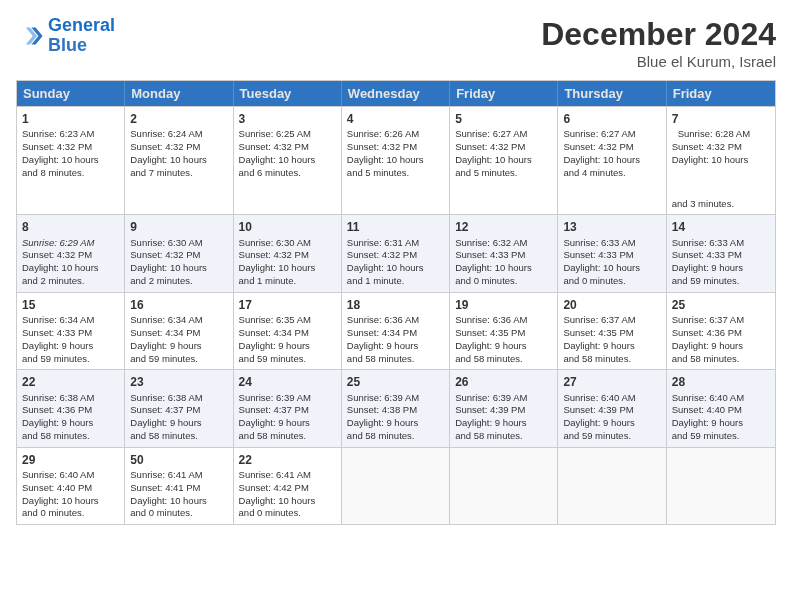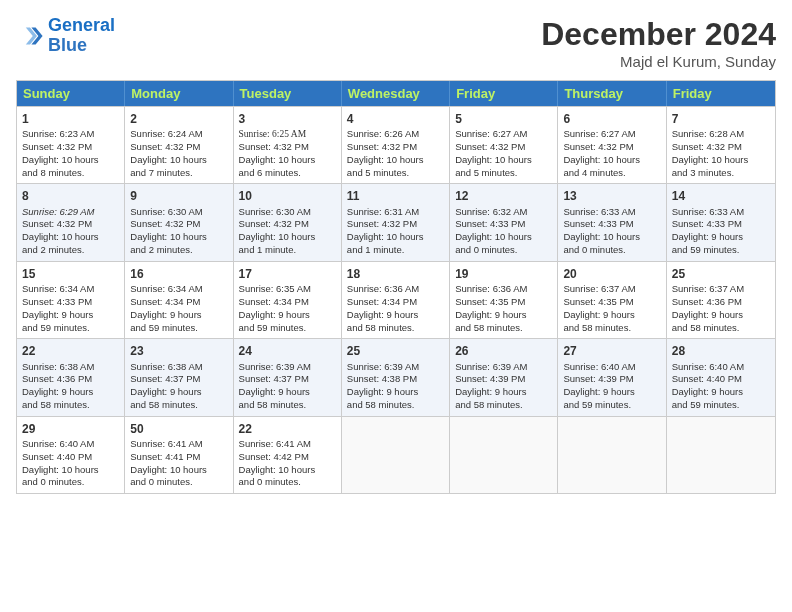--- a/index.html
+++ b/index.html
@@ -58,21 +58,21 @@
       display: flex;
       flex-direction: column;
       border: 1px solid #ccc;
     }
     .cal-header {
       display: grid;
       grid-template-columns: repeat(7, 1fr);
       background: #2e74c0;
     }
     .cal-header-cell {
-      color: #bef264;
+      color: #e5e5e5;
       font-weight: bold;
       font-size: 13px;
       padding: 5px 6px;
       border-right: 1px solid #5090d0;
     }
     .cal-header-cell:last-child { border-right: none; }
     .cal-body {
       flex: 1;
       display: flex;
       flex-direction: column;
@@ -111,21 +111,21 @@
         <polygon points="28,8 38,20 28,32 22,32 32,20 22,8" fill="#2e74c0"></polygon>
         <polygon points="20,8 30,20 20,32 14,32 24,20 14,8" fill="#5ba0e0" opacity="0.7"></polygon>
       </svg>
       <div class="logo-text">
         <div><span>General</span></div>
         <div><span style="color:#2e74c0;">Blue</span></div>
       </div>
     </div>
     <div class="title-block">
       <div class="month-title">December 2024</div>
-      <div class="location">Majd el Kurum, Sunday</div>
+      <div class="location">Blue el Kurum, Israel</div>
     </div>
   </div>
 
   <div class="calendar">
     <div class="cal-header">
     <div class="cal-header-cell">Sunday</div>
         <div class="cal-header-cell">Monday</div>
         <div class="cal-header-cell">Tuesday</div>
         <div class="cal-header-cell">Wednesday</div>
         <div class="cal-header-cell">Friday</div>
@@ -143,21 +143,21 @@
           </div>
           <div class="cal-cell">
             <span class="day-num">2</span>
             <span style="display: block;">Sunrise: 6:24 AM</span>
             <span style="display: block;">Sunset: 4:32 PM</span>
             <span style="display: block;">Daylight: 10 hours</span>
             <span style="display: block;">and 7 minutes.</span>
           </div>
           <div class="cal-cell">
             <span class="day-num">3</span>
-            <span style="display: block; font-family: Liberation Serif, serif;">Sunrise: 6:25 AM</span>
+            <span style="display: block;">Sunrise: 6:25 AM</span>
             <span style="display: block;">Sunset: 4:32 PM</span>
             <span style="display: block;">Daylight: 10 hours</span>
             <span style="display: block;">and 6 minutes.</span>
           </div>
           <div class="cal-cell">
             <span class="day-num">4</span>
             <span style="display: block;">Sunrise: 6:26 AM</span>
             <span style="display: block;">Sunset: 4:32 PM</span>
             <span style="display: block;">Daylight: 10 hours</span>
             <span style="display: block;">and 5 minutes.</span>
@@ -171,24 +171,24 @@
           </div>
           <div class="cal-cell">
             <span class="day-num">6</span>
             <span style="display: block;">Sunrise: 6:27 AM</span>
             <span style="display: block;">Sunset: 4:32 PM</span>
             <span style="display: block;">Daylight: 10 hours</span>
             <span style="display: block;">and 4 minutes.</span>
           </div>
           <div class="cal-cell">
             <span class="day-num">7</span>
-            <span style="display: block;">Sunrise: 6:28 AM</span>
-            <span style="display: block;">Sunset: 4:32 PM</span>
-            <span style="display: block;">Daylight: 10 hours</span>
-            <span style="display: block;">and 3 minutes.</span>
+            <span style="display: block; margin-left: 6px;">Sunrise: 6:28 AM</span>
+            <span style="display: block;">Sunset: 4:32 PM</span>
+            <span style="display: block;">Daylight: 10 hours</span>
+            <span style="display: block; margin-top: 31px;">and 3 minutes.</span>
           </div>
         </div>
         <div class="cal-row">
           <div class="cal-cell alt-row">
             <span class="day-num">8</span>
             <span style="display: block; font-style: italic;">Sunrise: 6:29 AM</span>
             <span style="display: block;">Sunset: 4:32 PM</span>
             <span style="display: block;">Daylight: 10 hours</span>
             <span style="display: block;">and 2 minutes.</span>
           </div>

